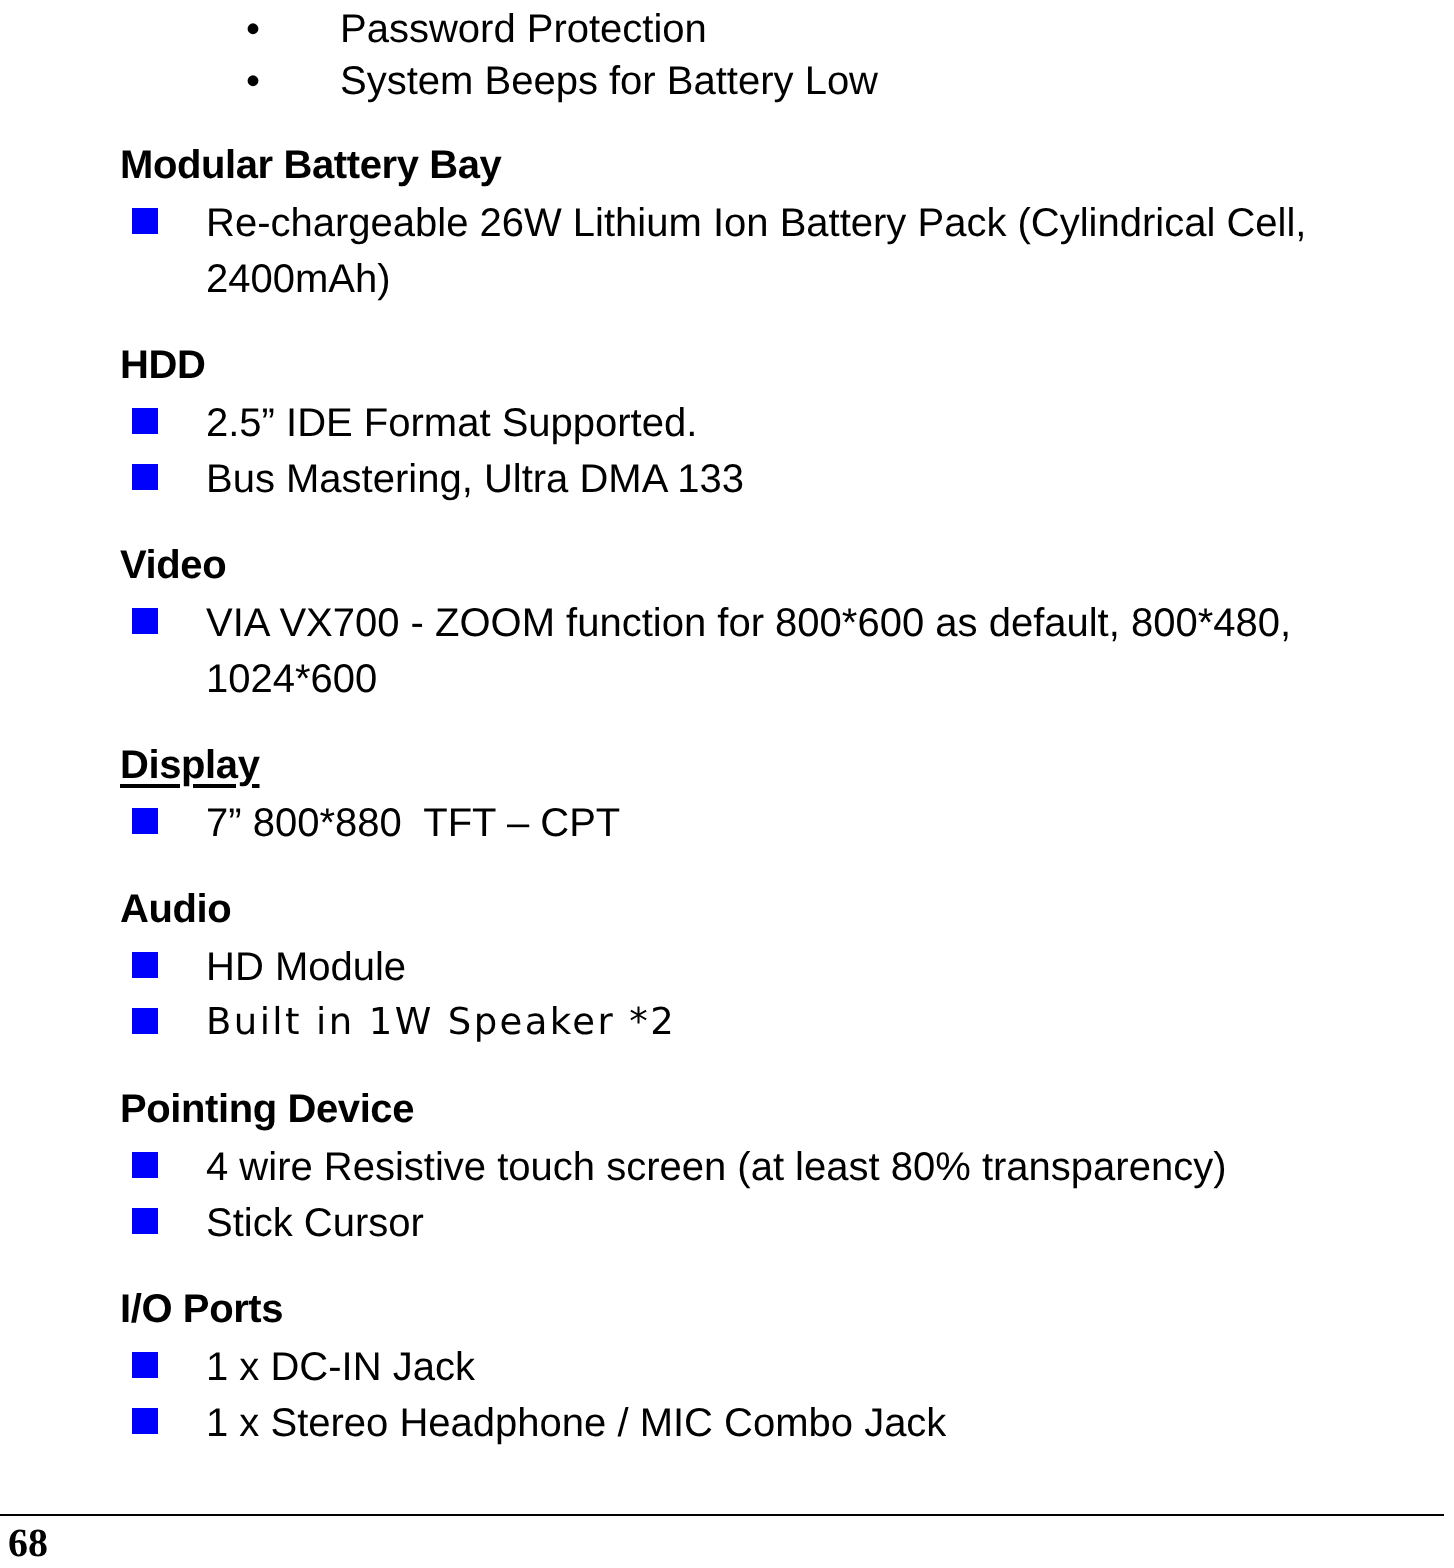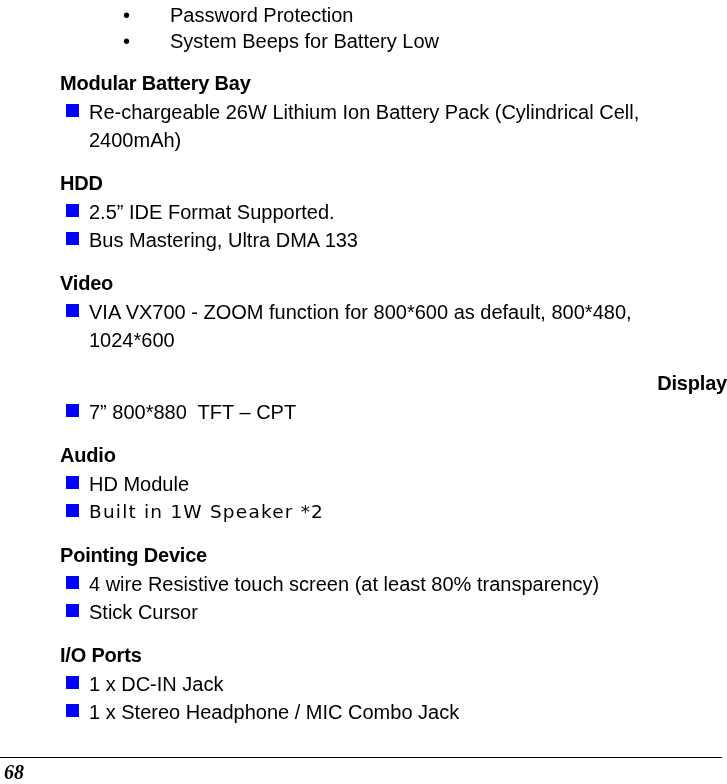--- a/index.html
+++ b/index.html
@@ -43,39 +43,39 @@
   
   .section-heading {
     margin-left: 60px;
     margin-top: 14px;
     font-size: 20px;
     font-weight: bold;
     line-height: 30px;
     letter-spacing: -0.2px;
   }
   .section-heading.underlined {
+    text-decoration: underline;
     text-underline-offset: 3px;
-    text-align: right;
   }
   
   .spec-row {
     display: flex;
     align-items: flex-start;
     line-height: 28px;
     font-size: 20px;
   }
   .square-bullet {
     flex: 0 0 auto;
     width: 13px;
     height: 13px;
     margin-left: 66px;
     margin-top: 6px;
   }
   .spec-label {
-    margin-left: 10px;
+    margin-left: 24px;
     width: 600px;
     white-space: pre-wrap;
   }
   .spec-label.alt-variant {
     font-family: "DejaVu Sans", sans-serif;
     font-size: 18.5px;
     letter-spacing: 1.2px;
   }
   
   .footer-rule {
@@ -84,21 +84,20 @@
     top: 757px;
     width: 722px;
     border-top: 1.6px solid #000000;
   }
   .footer-page-number {
     position: absolute;
     left: 4px;
     top: 761px;
     font-family: "Liberation Serif", serif;
     font-weight: bold;
-    font-style: italic;
     font-size: 20px;
   }
 </style>
 </head>
 <body>
 
 <div class="page">
   <div class="content">
     <div id="top-bullet-list">
         <div class="round-row">

